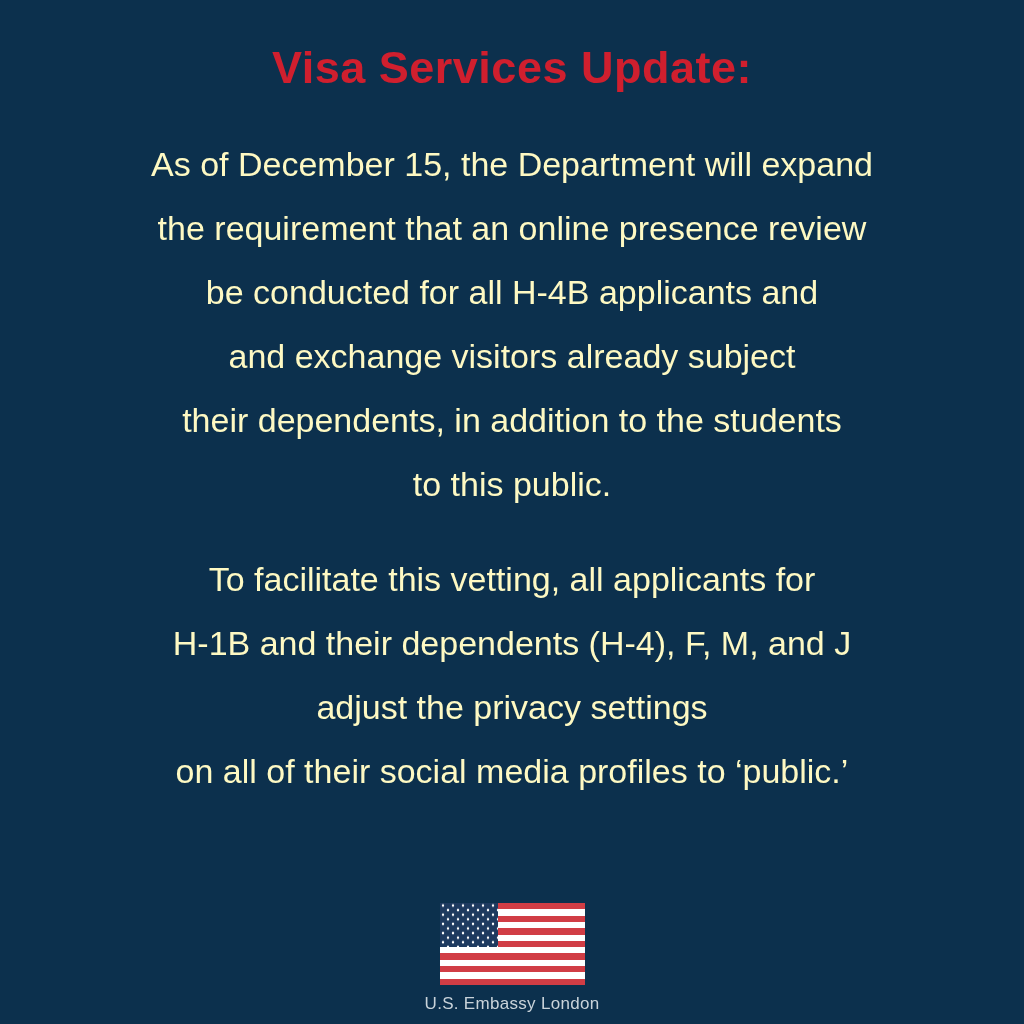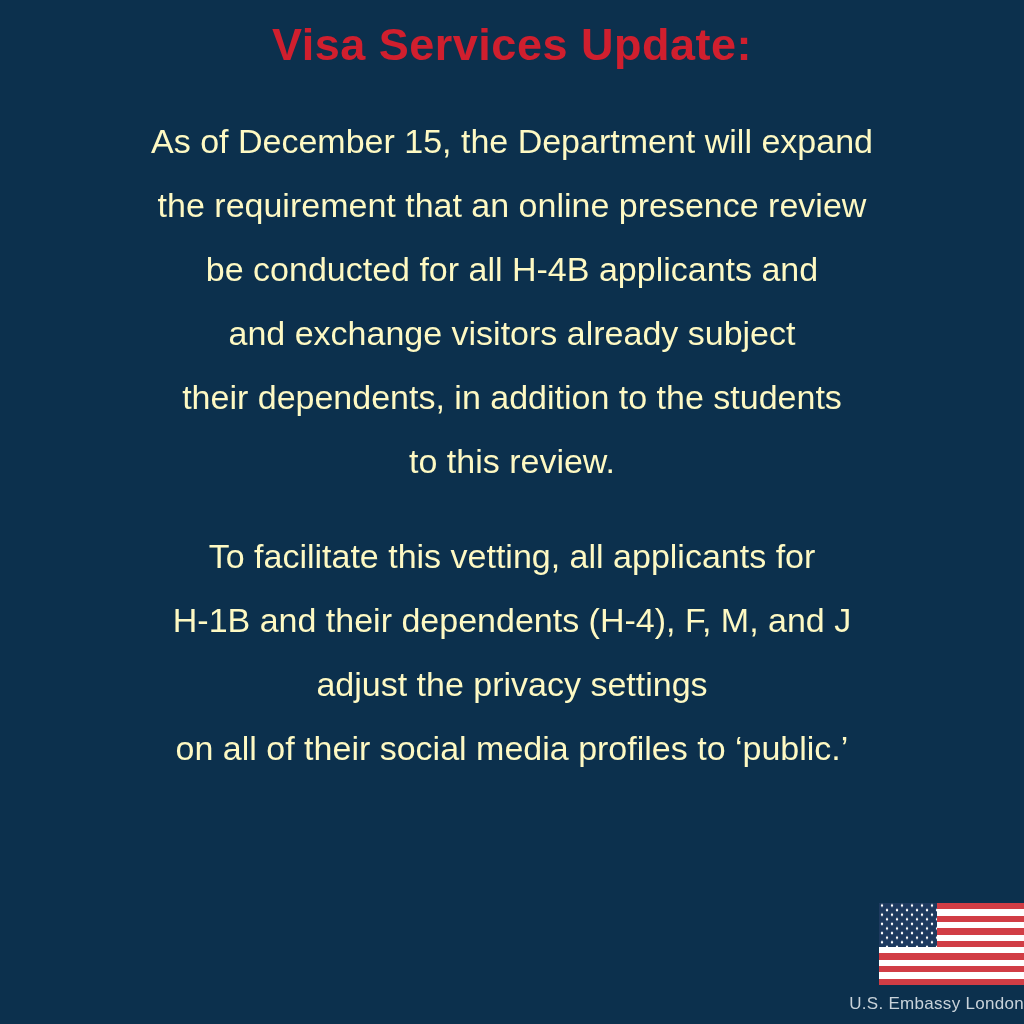--- a/index.html
+++ b/index.html
@@ -13,21 +13,21 @@
     font-family: "Liberation Sans", sans-serif;
     overflow: hidden;
   }
   .poster {
     width: 1024px;
     height: 1024px;
     display: flex;
     flex-direction: column;
     align-items: center;
     box-sizing: border-box;
-    padding-top: 19px;
+    padding-top: 42px;
   }
   .title {
     color: #d01f2e;
     font-size: 45px;
     font-weight: 700;
     letter-spacing: 0.5px;
     text-align: center;
     margin: 0 0 38px 0;
   }
   .paragraph {
@@ -43,21 +43,21 @@
   .paragraph + .paragraph {
     margin-top: 31px;
   }
   .footer {
     position: absolute;
     left: 0;
     right: 0;
     top: 903px;
     display: flex;
     flex-direction: column;
-    align-items: flex-end;
+    align-items: center;
   }
   .flag {
     position: relative;
     width: 145px;
     height: 82px;
     background: repeating-linear-gradient(
       to bottom,
       #d13d45 0px, #d13d45 6.31px,
       #ffffff 6.31px, #ffffff 12.62px
     );
@@ -88,21 +88,21 @@
 <div class="poster">
 
   <h1 class="title">Visa Services Update:</h1>
 
   <div class="paragraph">
     <div class="line">As of December 15, the Department will expand</div>
     <div class="line">the requirement that an online presence review</div>
     <div class="line">be conducted for all H-4B applicants and</div>
     <div class="line">and exchange visitors already subject</div>
     <div class="line">their dependents, in addition to the students</div>
-    <div class="line">to this review.</div>
+    <div class="line">to this public.</div>
   </div>
 
   <div class="paragraph">
     <div class="line">To facilitate this vetting, all applicants for</div>
     <div class="line">H-1B and their dependents (H-4), F, M, and J</div>
     <div class="line">adjust the privacy settings</div>
     <div class="line">on all of their social media profiles to ‘public.’</div>
   </div>
 
   <div class="footer">

